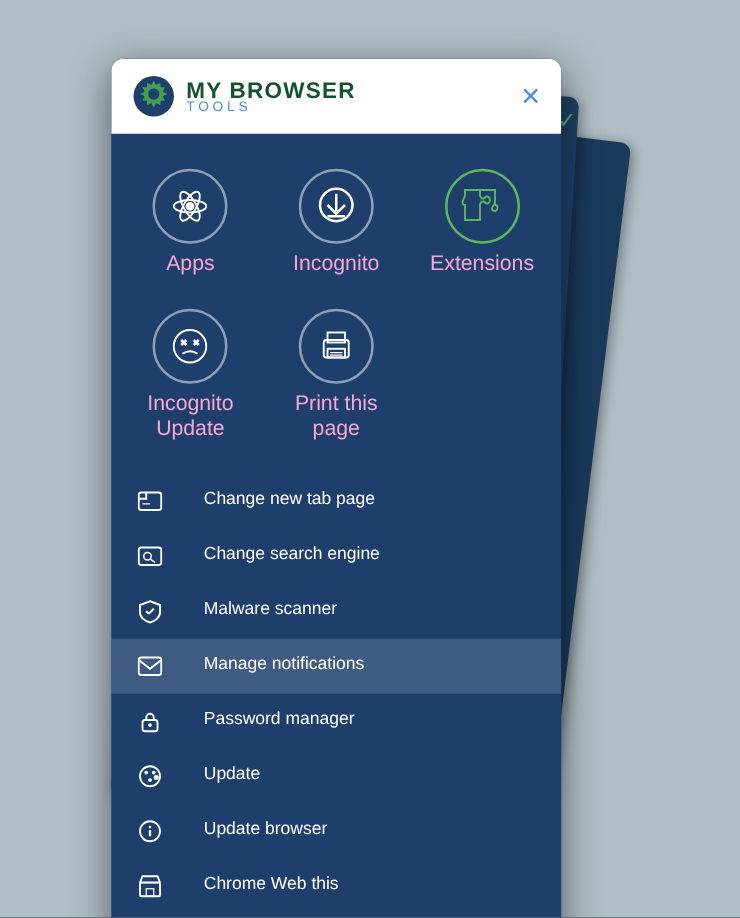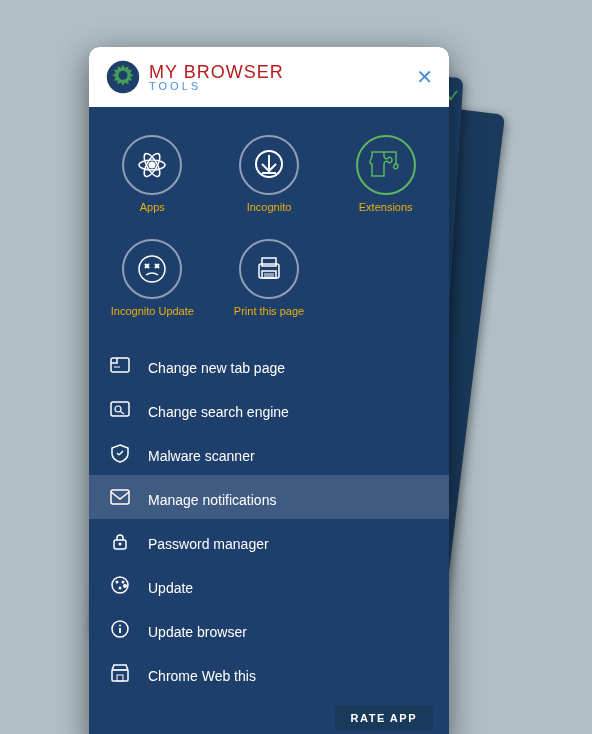--- a/index.html
+++ b/index.html
@@ -84,22 +84,22 @@
       height: 36px;
     }
 
     .logo-text {
       display: flex;
       flex-direction: column;
     }
 
     .logo-title {
       font-size: 18px;
-      font-weight: 400;
-      color: #b91c1c;
+      font-weight: 700;
+      color: #14532d;
       letter-spacing: 1px;
       line-height: 1;
     }
 
     .logo-sub {
       font-size: 11px;
       color: #4a90d9;
       letter-spacing: 3px;
       line-height: 1;
     }
@@ -139,35 +139,35 @@
       justify-content: center;
       color: white;
     }
 
     .icon-circle.green-border {
       border-color: #5cb85c;
       color: #5cb85c;
     }
 
     .icon-label {
-      color: #eab308;
-      font-size: 11px;
+      color: #f9a8d4;
+      font-size: 17px;
       text-align: center;
     }
 
     
     .menu-list {
       margin-top: 8px;
     }
 
     .menu-item {
       display: flex;
-      align-items: flex-end;
+      align-items: flex-start;
       padding: 11px 20px;
-      gap: 17px;
+      gap: 32px;
       cursor: pointer;
       color: white;
     }
 
     .menu-item.active {
       background: rgba(255,255,255,0.15);
     }
 
     .menu-icon {
       width: 22px;

